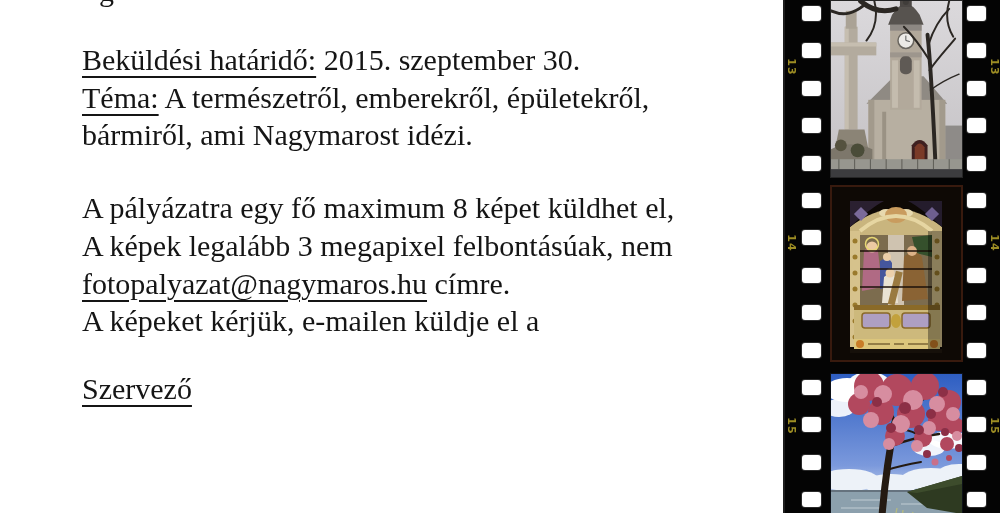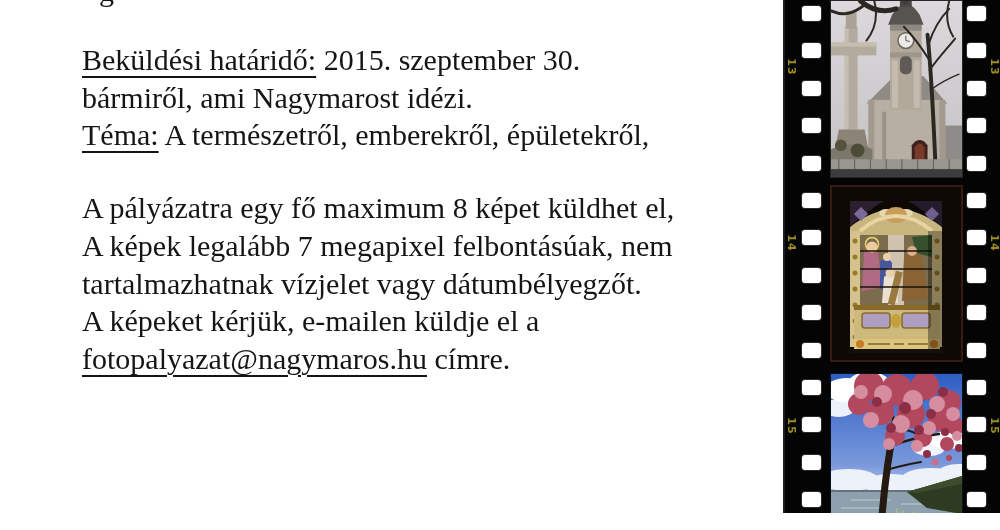--- a/index.html
+++ b/index.html
@@ -33,29 +33,29 @@
 </style>
 </head>
 <body>
 
 <div id="page">
 
   <span class="frag frag-top">g</span>
 
   <div class="doc">
     <div class="line"><span class="u">Beküldési határidő:</span><span> 2015. szeptember 30.</span></div>
+    <div class="line"><span class="u">Téma:</span><span> A természetről, emberekről, épületekről,</span></div>
     <div class="line"><span>bármiről, ami Nagymarost idézi.</span></div>
-    <div class="line"><span class="u">Téma:</span><span> A természetről, emberekről, épületekről,</span></div>
     <div class="sp1"></div>
     <div class="line"><span>A pályázatra egy fő maximum 8 képet küldhet el,</span></div>
-    <div class="line"><span>A képek legalább 7 megapixel felbontásúak, nem</span></div>
-    <div class="line"><span>tartalmazhatnak vízjelet vagy dátumbélyegzőt.</span></div>
+    <div class="line"><span>A képek legalább 3 megapixel felbontásúak, nem</span></div>
+    <div class="line"><span class="u">fotopalyazat@nagymaros.hu</span><span> címre.</span></div>
     <div class="line"><span>A képeket kérjük, e-mailen küldje el a</span></div>
-    <div class="line"><span class="u">fotopalyazat@nagymaros.hu</span><span> címre.</span></div>
     <div class="sp2"></div>
+    <div class="line"><span class="u">Szervező</span></div>
   </div>
 
   <span class="frag frag-bottom">ö</span>
 
   <div class="film">
 
     <div class="holes holes-left">
       <div class="hole"></div>
         <div class="hole"></div>
         <div class="hole"></div>

